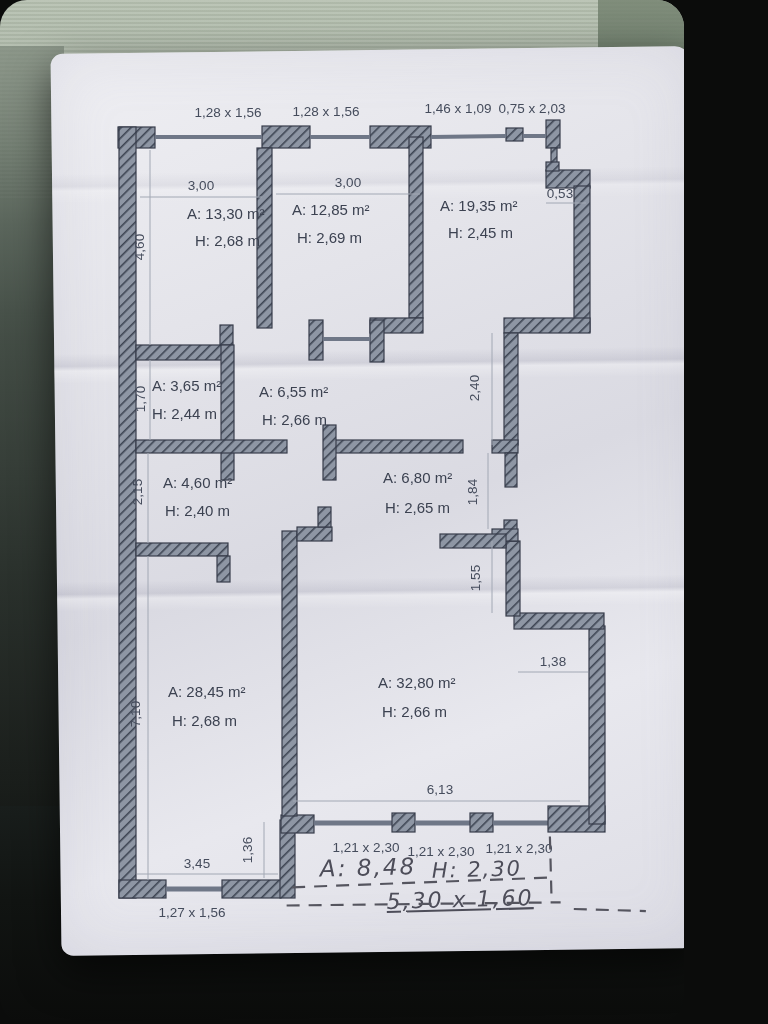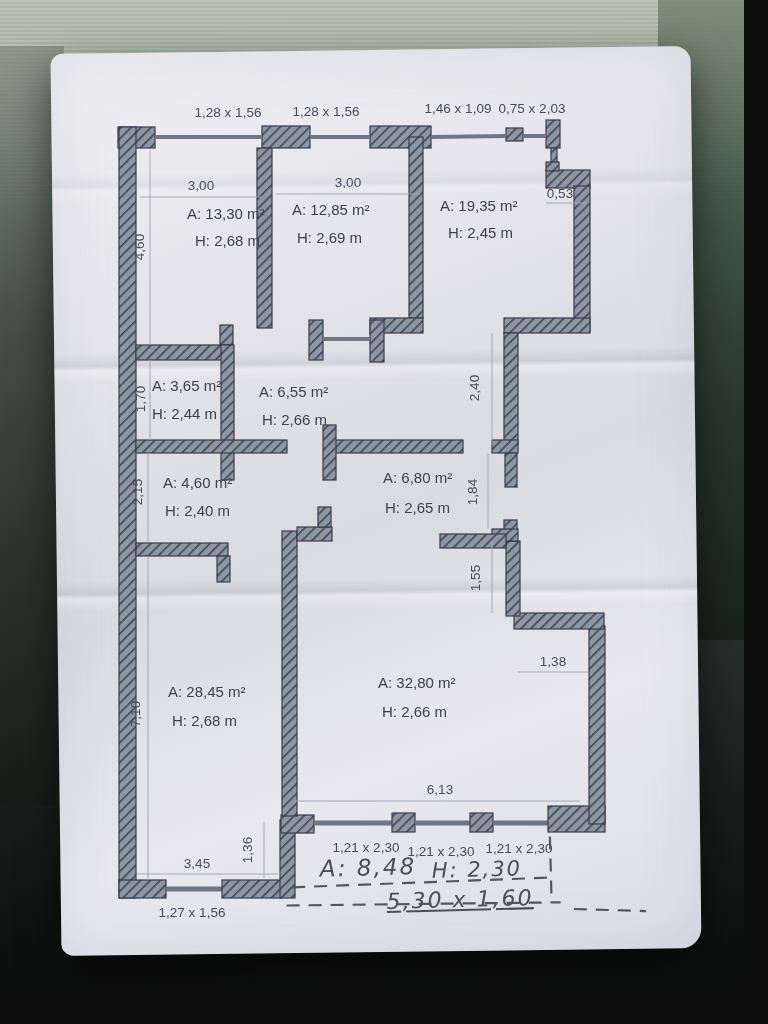--- a/index.html
+++ b/index.html
@@ -1,17 +1,17 @@
 <!DOCTYPE html>
 <html><head>
 <meta charset="utf-8">
 <style>
   html,body{margin:0;padding:0;background:#0b0c0b;}
-  .scene{position:relative;width:744px;height:1024px;overflow:hidden;
-         font-family:"Liberation Sans",sans-serif;}
+  .scene{position:relative;width:684px;height:1024px;overflow:hidden;
+         font-family:"Liberation Sans",sans-serif;border-radius:27px;}
   .bg-base{position:absolute;inset:0;
     background:linear-gradient(180deg,#b7c1b1 0%,#a9b4a5 8%,#8c9b8b 14%,
       #57665c 22%,#3a463f 33%,#2d3632 55%,#1d2321 74%,#111412 88%,#0b0c0b 100%);}
   .bg-stripes{position:absolute;left:0;top:0;width:768px;height:200px;opacity:.45;
     background:repeating-linear-gradient(180deg,rgba(255,255,255,.16) 0 2px,
       rgba(40,50,40,.12) 2px 4px);}
   .bg-right{position:absolute;right:0;top:0;width:86px;height:640px;opacity:.85;
     background:linear-gradient(180deg,#768471 0%,#415546 30%,#27352c 65%,#16201a 100%);}
   .bg-left{position:absolute;left:0;top:46px;width:64px;height:760px;opacity:.75;
     background:linear-gradient(180deg,#808b7e 0%,#4a534b 35%,#2a302b 70%,#181b18 100%);}

